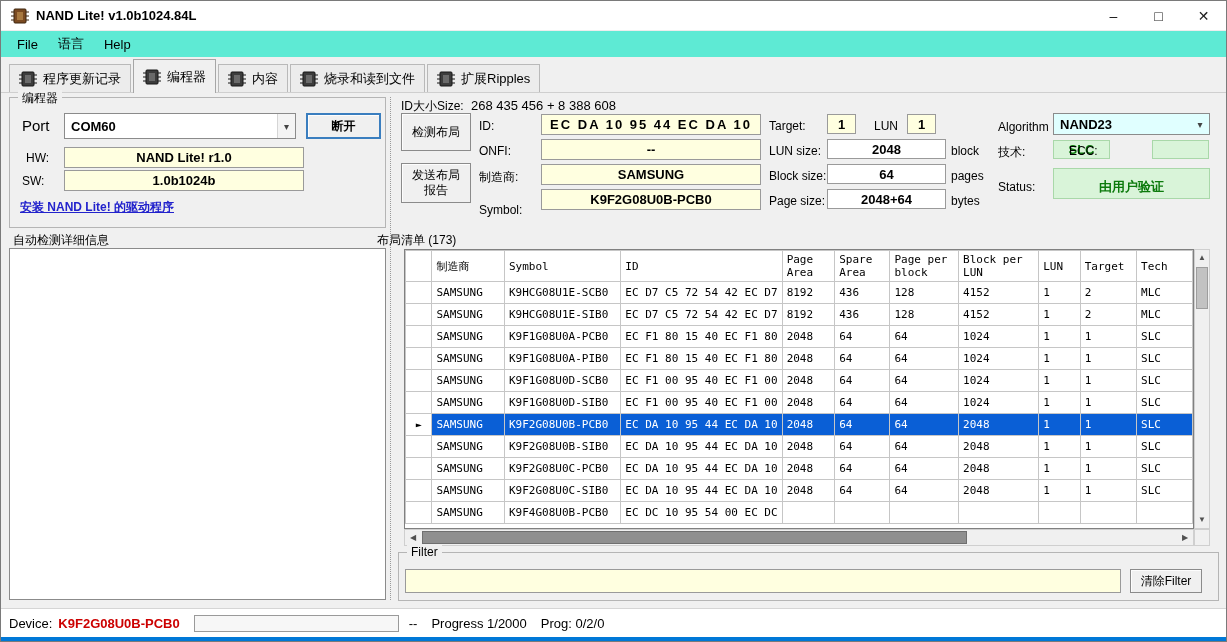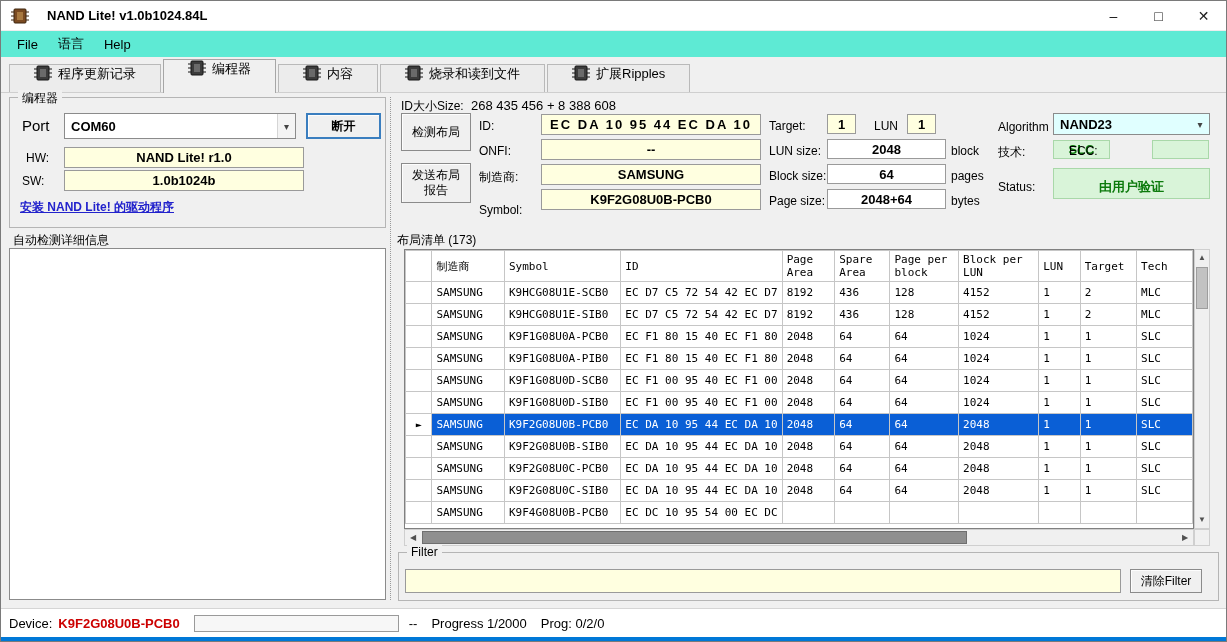--- a/index.html
+++ b/index.html
@@ -2,31 +2,31 @@
 <html><head>
 <meta charset="utf-8">
 <style>
   *{margin:0;padding:0;box-sizing:border-box;}
   html,body{background:#c8c8c8;}
   body{font-family:"Liberation Sans","DejaVu Sans",sans-serif;}
   #win{position:relative;width:1227px;height:642px;background:#f0f0f0;overflow:hidden;border:1px solid #7a7a7a;}
 
   
   #titlebar{position:absolute;top:0;left:0;right:0;height:30px;background:#fff;display:flex;align-items:center;padding-left:10px;border-bottom:1px solid #ededed;}
-  #titlebar .title{font-size:13px;font-weight:bold;color:#000;margin-left:18px;}
+  #titlebar .title{font-size:13px;font-weight:bold;color:#000;margin-left:7px;}
   #wincontrols{position:absolute;right:0;top:0;height:30px;display:flex;}
   #wincontrols span{width:45px;text-align:center;line-height:30px;font-size:14px;color:#222;cursor:pointer;}
 
   
   #menubar{position:absolute;top:30px;left:0;right:0;height:26px;background:#5eead4;display:flex;align-items:center;font-size:13px;padding-left:6px;}
   #menubar span{padding:4px 10px;cursor:pointer;}
 
   
   #tabbar{position:absolute;top:56px;left:0;right:0;height:36px;display:flex;align-items:flex-end;padding-left:8px;border-bottom:1px solid #cfcfcf;}
-  .tab{display:flex;align-items:flex-start;gap:6px;height:28px;padding:0 24px;background:#ececec;border:1px solid #b9b9b9;border-bottom:none;font-size:13px;margin-right:2px;cursor:pointer;position:relative;}
+  .tab{display:flex;align-items:center;gap:6px;height:28px;padding:0 9px;background:#ececec;border:1px solid #b9b9b9;border-bottom:none;font-size:13px;margin-right:2px;cursor:pointer;position:relative;}
   .tab.active{height:34px;background:#f0f0f0;border-color:#a6a6a6;z-index:3;margin-bottom:-1px;}
   .chipicon{display:inline-block;line-height:0;}
 
   
   .group{position:absolute;border:1px solid #b5b5b5;background:#f0f0f0;}
   .group-title{position:absolute;top:-8px;left:8px;background:#f0f0f0;padding:0 4px;font-size:12px;}
 
   .lbl{position:absolute;font-size:12px;color:#000;white-space:nowrap;}
   .lbl-big{position:absolute;font-size:15px;color:#000;white-space:nowrap;}
 
@@ -254,21 +254,21 @@
     <span class="cval">NAND23</span>
     <span class="carrow">▾</span>
   </div>
   <span class="lbl" style="left:997px;top:143px;">技术:</span>
   <div class="greenbox" style="left:1052px;top:139px;width:57px;height:19px;line-height:17px;">SLC</div>
   <span class="lbl" style="left:1068px;top:143px;">ECC:</span>
   <div class="greenbox" style="left:1151px;top:139px;width:57px;height:19px;line-height:17px;"></div>
   <span class="lbl" style="left:997px;top:179px;">Status:</span>
   <div class="greenbox" style="left:1052px;top:167px;width:157px;height:31px;line-height:36px;">由用户验证</div>
 
-  <span class="lbl" style="left:396px;top:231px;">布局清单 (173)</span>
+  <span class="lbl" style="left:376px;top:231px;">布局清单 (173)</span>
   <div id="tablewrap">
     <table id="layout-table">
         <colgroup>
           <col style="width: 30px;">
           <col style="width: 76px;">
           <col style="width: 118px;">
           <col style="width: 154px;">
           <col style="width: 56px;">
           <col style="width: 58px;">
           <col style="width: 74px;">

